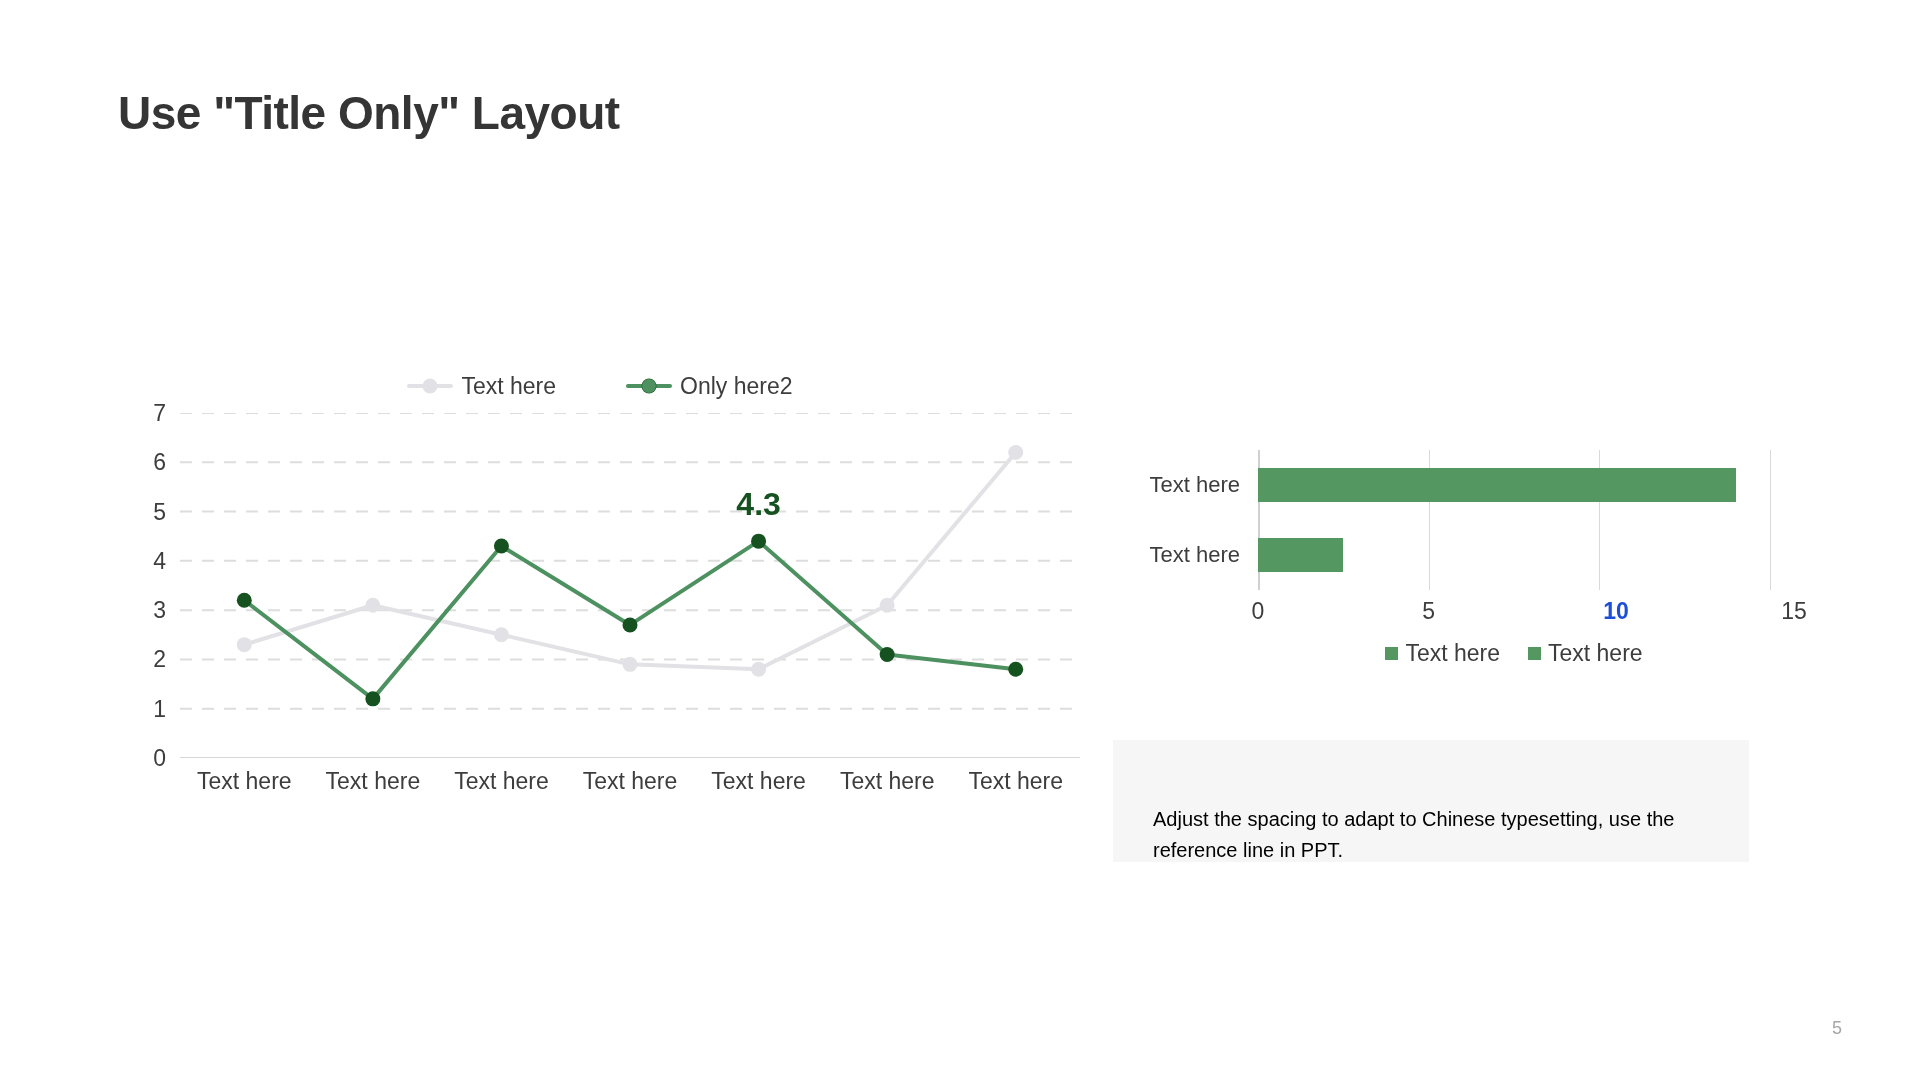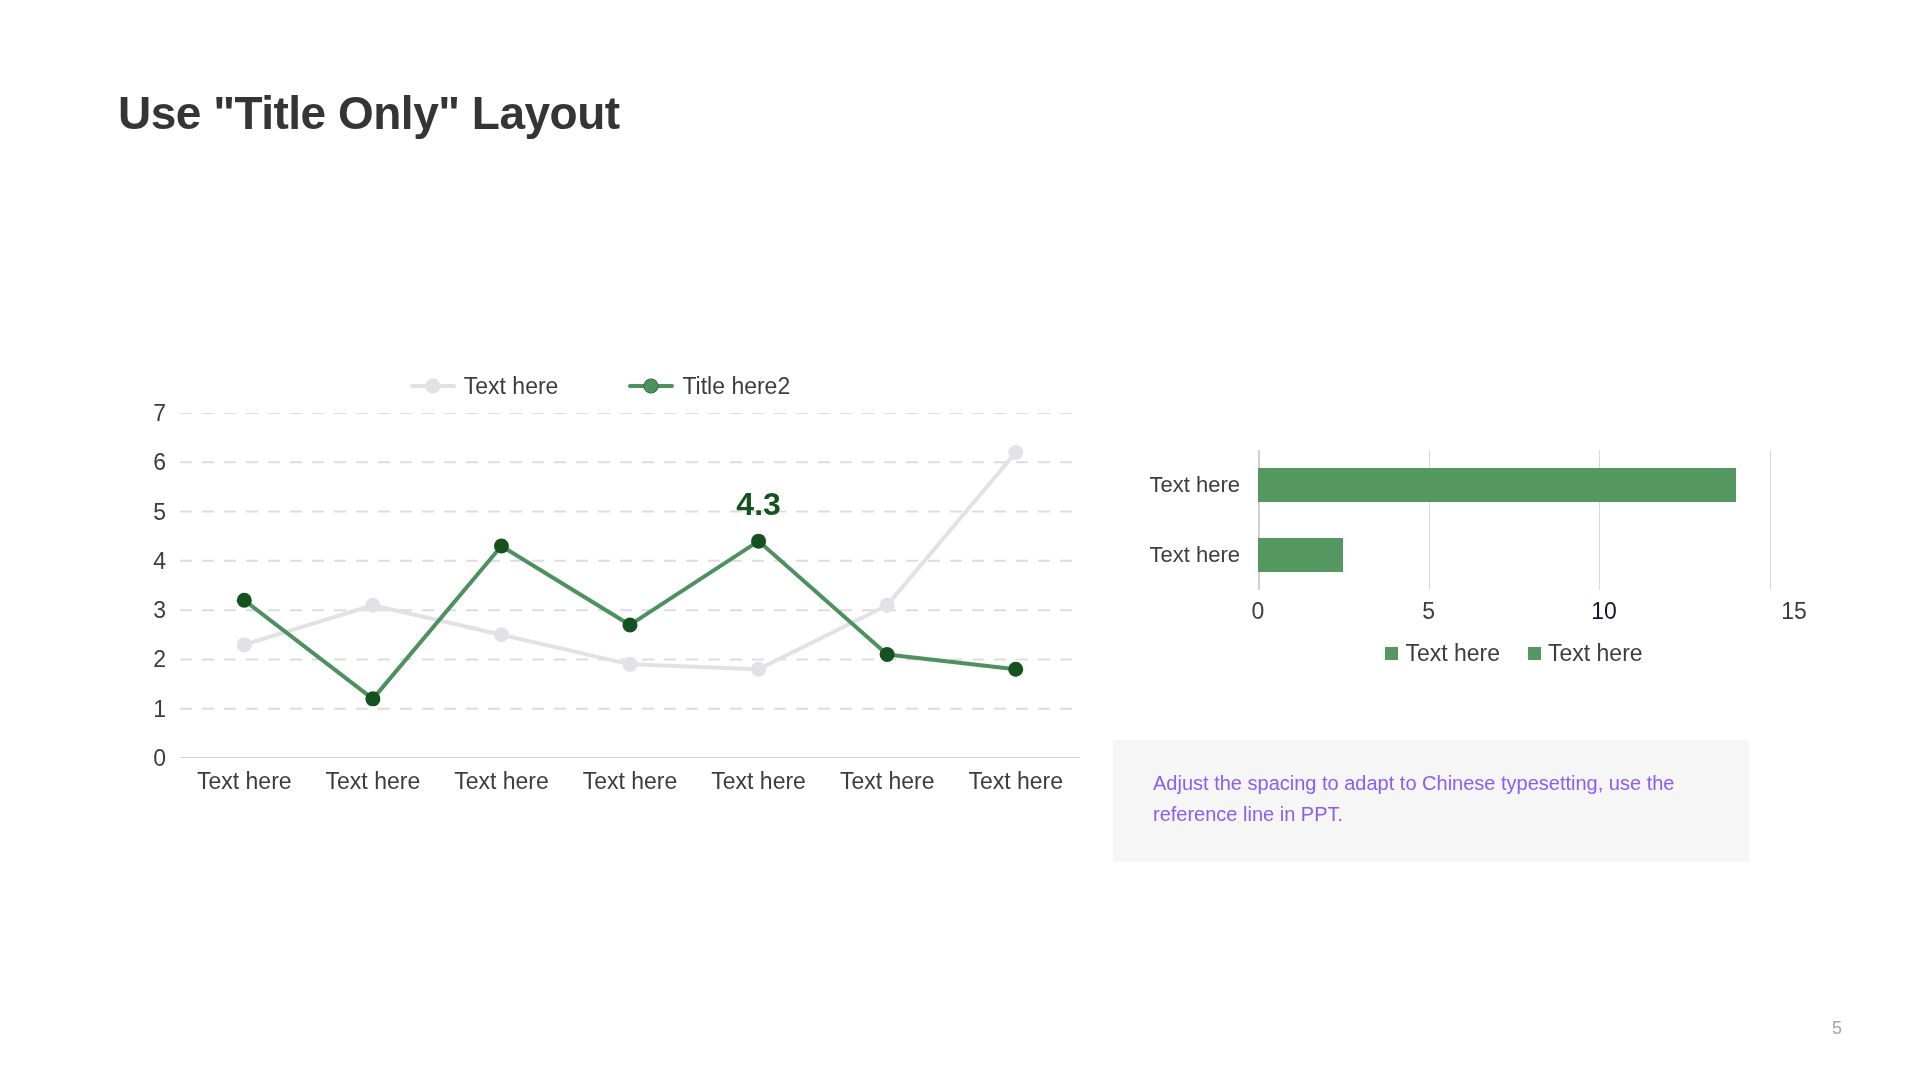--- a/index.html
+++ b/index.html
@@ -227,21 +227,22 @@
     top: 740px;
     width: 636px;
     height: 122px;
     background: #f6f6f6;
     box-sizing: border-box;
     padding: 28px 40px;
   }
   #note-text {
     font-size: 20px;
     line-height: 1.55;
-    color: #8b5cf6;
+    color: #000000;
+    margin-top: 36px;
   }
 </style>
 </head>
 <body style="background: rgb(255, 255, 255);">
 
 <div id="slide-title" style="color: rgb(53, 53, 53);">Use "Title Only" Layout</div>
 
 <div id="page-number" style="color: rgb(166, 166, 166);">5</div>
 
 <div id="line-chart">
@@ -250,21 +251,21 @@
     <div class="legend-entry">
       <span class="legend-line" style="background: rgb(226, 226, 230);">
           <span class="legend-marker-dot" style="background: rgb(226, 226, 230);"></span>
         </span>
       <span>Text here</span>
     </div>
     <div class="legend-entry">
       <span class="legend-line" style="background: rgb(77, 145, 96);">
           <span class="legend-marker-dot" style="background: rgb(21, 82, 31);"></span>
         </span>
-      <span>Title here2</span>
+      <span>Only here2</span>
     </div>
   </div>
 
   <div id="line-plot-wrap">
     <div id="line-y-axis">
         <div class="y-tick" style="top: 345px; color: rgb(61, 61, 61);">0</div>
         <div class="y-tick" style="top: 295.714px; color: rgb(61, 61, 61);">1</div>
         <div class="y-tick" style="top: 246.429px; color: rgb(61, 61, 61);">2</div>
         <div class="y-tick" style="top: 197.143px; color: rgb(61, 61, 61);">3</div>
         <div class="y-tick" style="top: 147.857px; color: rgb(61, 61, 61);">4</div>
@@ -325,21 +326,21 @@
       </div>
   <div class="bar-cat-label" style="top: 35px; color: rgb(61, 61, 61);">Text here</div>
       <div class="bar-rect" style="left: 148px; top: 18px; width: 477.867px; height: 34px; background: rgb(84, 151, 96);"></div>
       <div class="bar-cat-label" style="top: 105px; color: rgb(61, 61, 61);">Text here</div>
       <div class="bar-rect" style="left: 148px; top: 88px; width: 85.3333px; height: 34px; background: rgb(84, 151, 96);"></div>
     </div>
 
   <div id="bar-x-labels">
       <div class="bar-x-tick" style="left: 0px; color: rgb(61, 61, 61);">0</div>
       <div class="bar-x-tick" style="left: 170.667px; color: rgb(61, 61, 61);">5</div>
-      <div class="bar-x-tick" style="left: 346px; color: #0f172a;">10</div>
+      <div class="bar-x-tick" style="left: 358px; color: #1d4ed8; font-weight: bold;">10</div>
       <div class="bar-x-tick" style="left: 536px; color: rgb(61, 61, 61);">15</div>
     </div>
 
   <div id="bar-legend">
     <div class="bar-legend-entry">
       <span class="bar-legend-swatch" style="background: rgb(84, 151, 96);"></span>
       <span>Text here</span>
     </div>
     <div class="bar-legend-entry">
       <span class="bar-legend-swatch" style="background: rgb(84, 151, 96);"></span>

